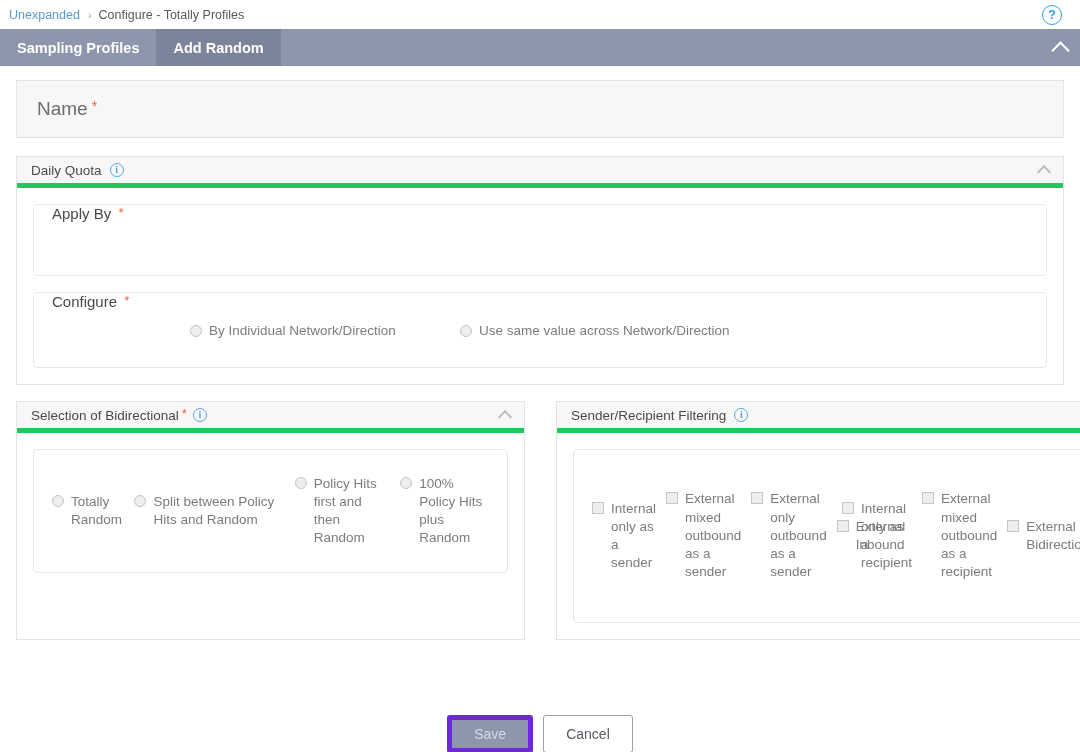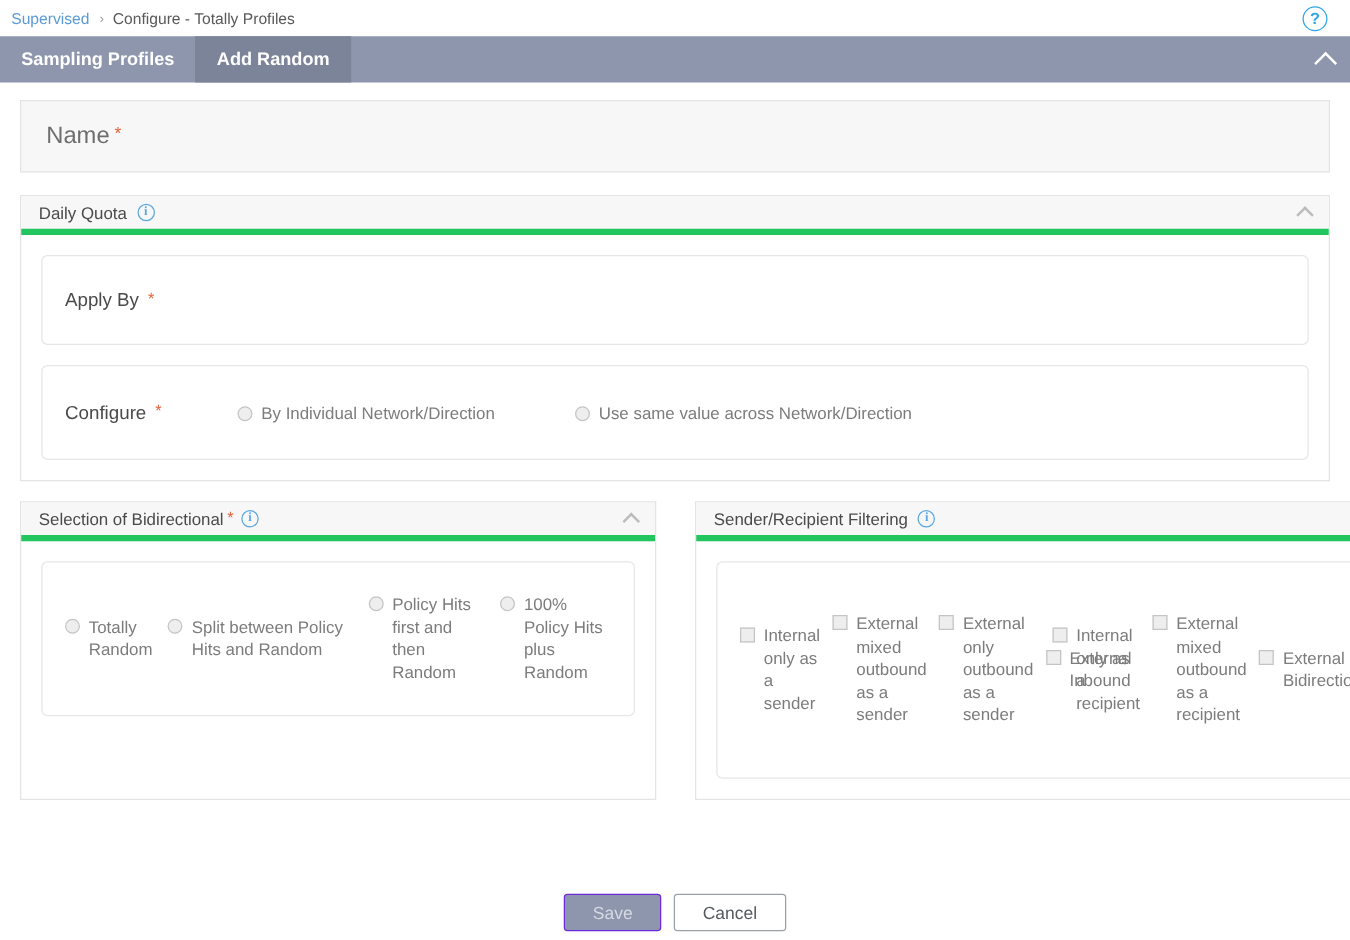--- a/index.html
+++ b/index.html
@@ -152,21 +152,20 @@
 
   .subcard {
     border: 1px solid #e6e6e6;
     border-radius: 5px;
     background: #fff;
   }
 
   
   .row-field {
     display: flex;
-    align-items: center;
     min-height: 70px;
     padding: 0 14px;
   }
   .field-label {
     font-size: 15px;
     color: #4a4a4a;
     width: 142px;
     flex: none;
     padding-left: 4px;
   }
@@ -234,37 +233,37 @@
   .btn {
     font-size: 14px;
     padding: 6px 22px;
     border-radius: 3px;
     cursor: pointer;
     font-family: "Liberation Sans", sans-serif;
   }
   .btn-save {
     background: #8d96ad;
     color: #d6dae3;
-    border: 1px solid #6d28d9;
+    border: 5px solid #6d28d9;
     min-width: 68px;
   }
   .btn-cancel {
     background: #ffffff;
     color: #555b62;
     border: 1px solid #9aa0a6;
     min-width: 68px;
   }
 </style>
 </head>
 <body>
 
 <div class="page">
 
   <div class="breadcrumb-bar">
-    <a class="crumb-link">Supervised</a>
+    <a class="crumb-link">Unexpanded</a>
     <span class="crumb-sep">›</span>
     <span class="crumb-current">Configure - Totally Profiles</span>
     <div class="help-icon">?</div>
   </div>
 
   <div class="tabbar">
     <div class="tab">
       <span>Sampling Profiles</span>
     </div>
     <div class="tab active">

